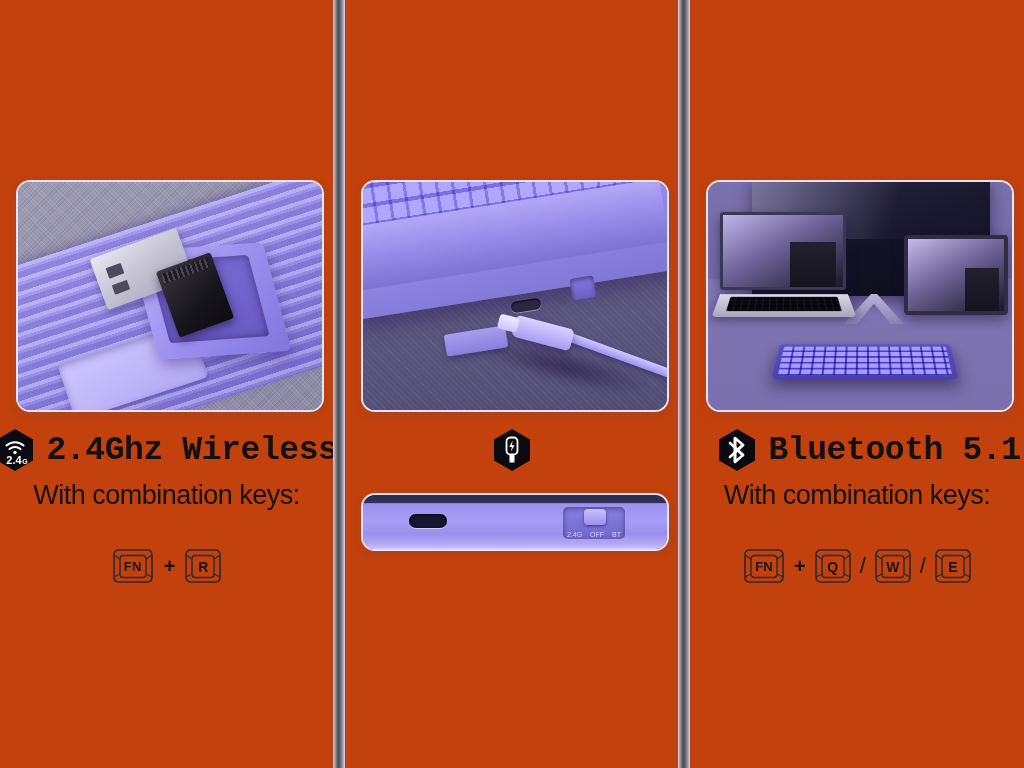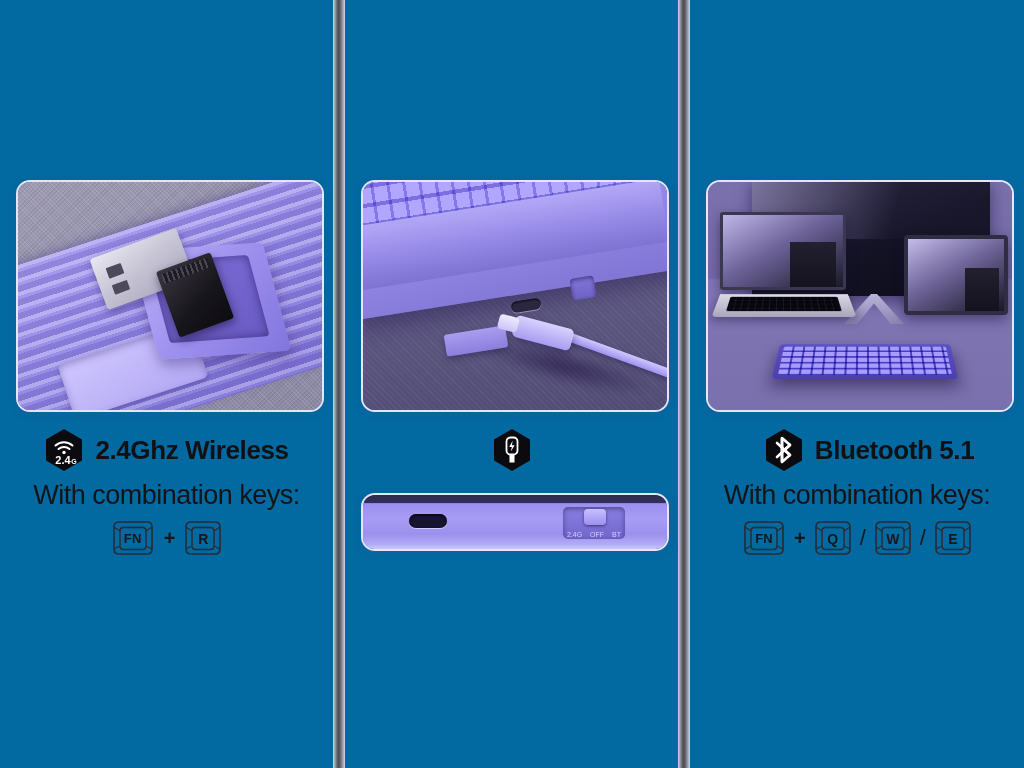--- a/index.html
+++ b/index.html
@@ -4,21 +4,21 @@
 <title>Keyboard Connectivity Infographic</title>
 <style>
   * { margin:0; padding:0; box-sizing:border-box; }
   html,body{
     width:1024px; height:768px; overflow:hidden;
     background:#d6d3f2;
     font-family:"Liberation Sans", sans-serif;
   }
   #page{
     position:relative; width:1024px; height:768px;
-    background:#0369a1;
+    background:#c2410c;
   }
 
   
   .divider{
     position:absolute; top:0; height:768px; width:12px;
     background:linear-gradient(to right,
        #d6d3f2 0%, #9a9aa6 18%, #4c4c55 42%, #5c5c66 58%, #8e8e9c 76%, #d6d3f2 100%);
   }
   #div1{ left:333px; }
   #div2{ left:678px; }
@@ -283,35 +283,35 @@
     position:absolute; width:100%;
     display:flex; align-items:center; justify-content:center; gap:11px;
   }
   #head1{ left:0; top:428px; }
   #head2{ left:0; top:428px; }
   #head3{ left:0; top:428px; }
   .hex{
     width:40px; height:44px; flex:0 0 auto; position:relative;
   }
   .heading-text{
-    font-size:26px; font-weight:700; color:#111114;
+    font-size:33px; font-weight:700; color:#111114;
     letter-spacing:-.4px; white-space:nowrap;
-    font-family:Liberation Sans, sans-serif;
+    font-family:Liberation Mono, monospace;
   }
 
   
   .combo-label{
     position:absolute; left:0; width:100%; top:480px;
     text-align:center; font-size:27px; color:#141417;
     letter-spacing:-.5px; font-family:"Liberation Sans", sans-serif;
   }
 
   
   .keyrow{
-    position:absolute; left:0; width:100%; top:519px;
+    position:absolute; left:0; width:100%; top:547px;
     display:flex; align-items:center; justify-content:center; gap:6px;
   }
   .keycap{
     position:relative; width:42px; height:42px; flex:0 0 auto;
   }
   .keycap svg{ display:block; }
   .keycap .klabel{
     position:absolute; left:0; right:0; top:0; bottom:0;
     display:flex; align-items:center; justify-content:center;
     font-size:14px; font-weight:700; color:#17171b;

